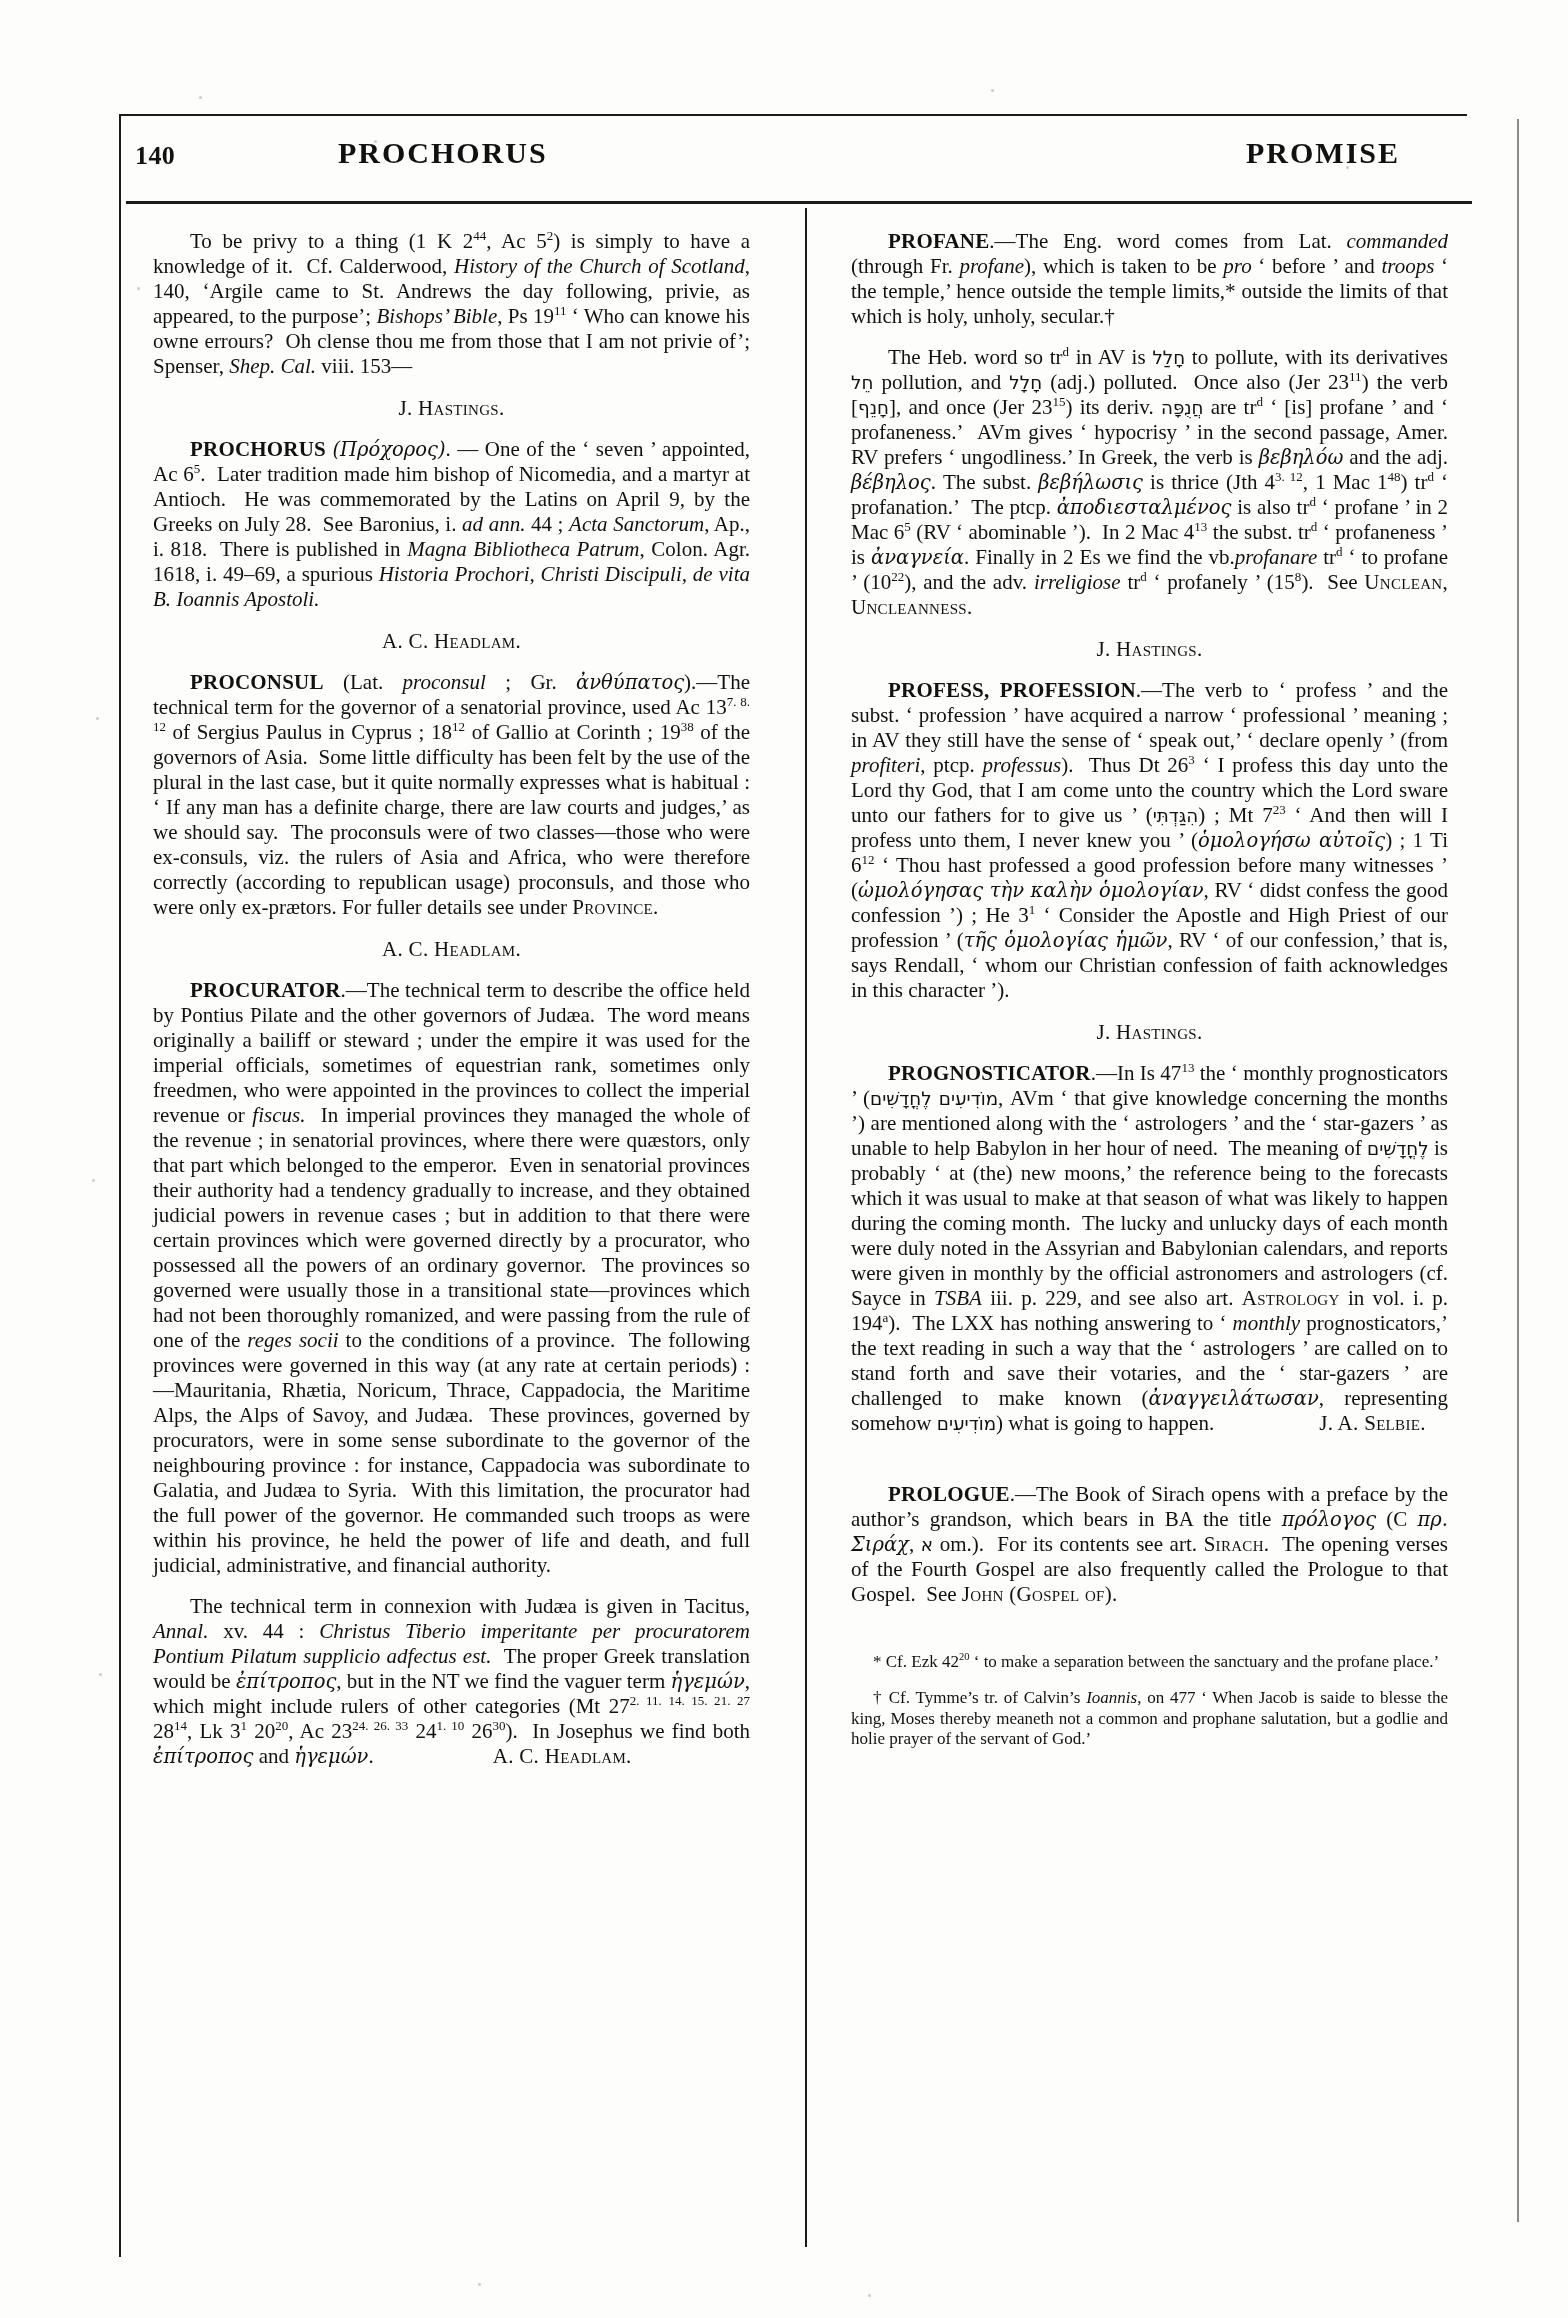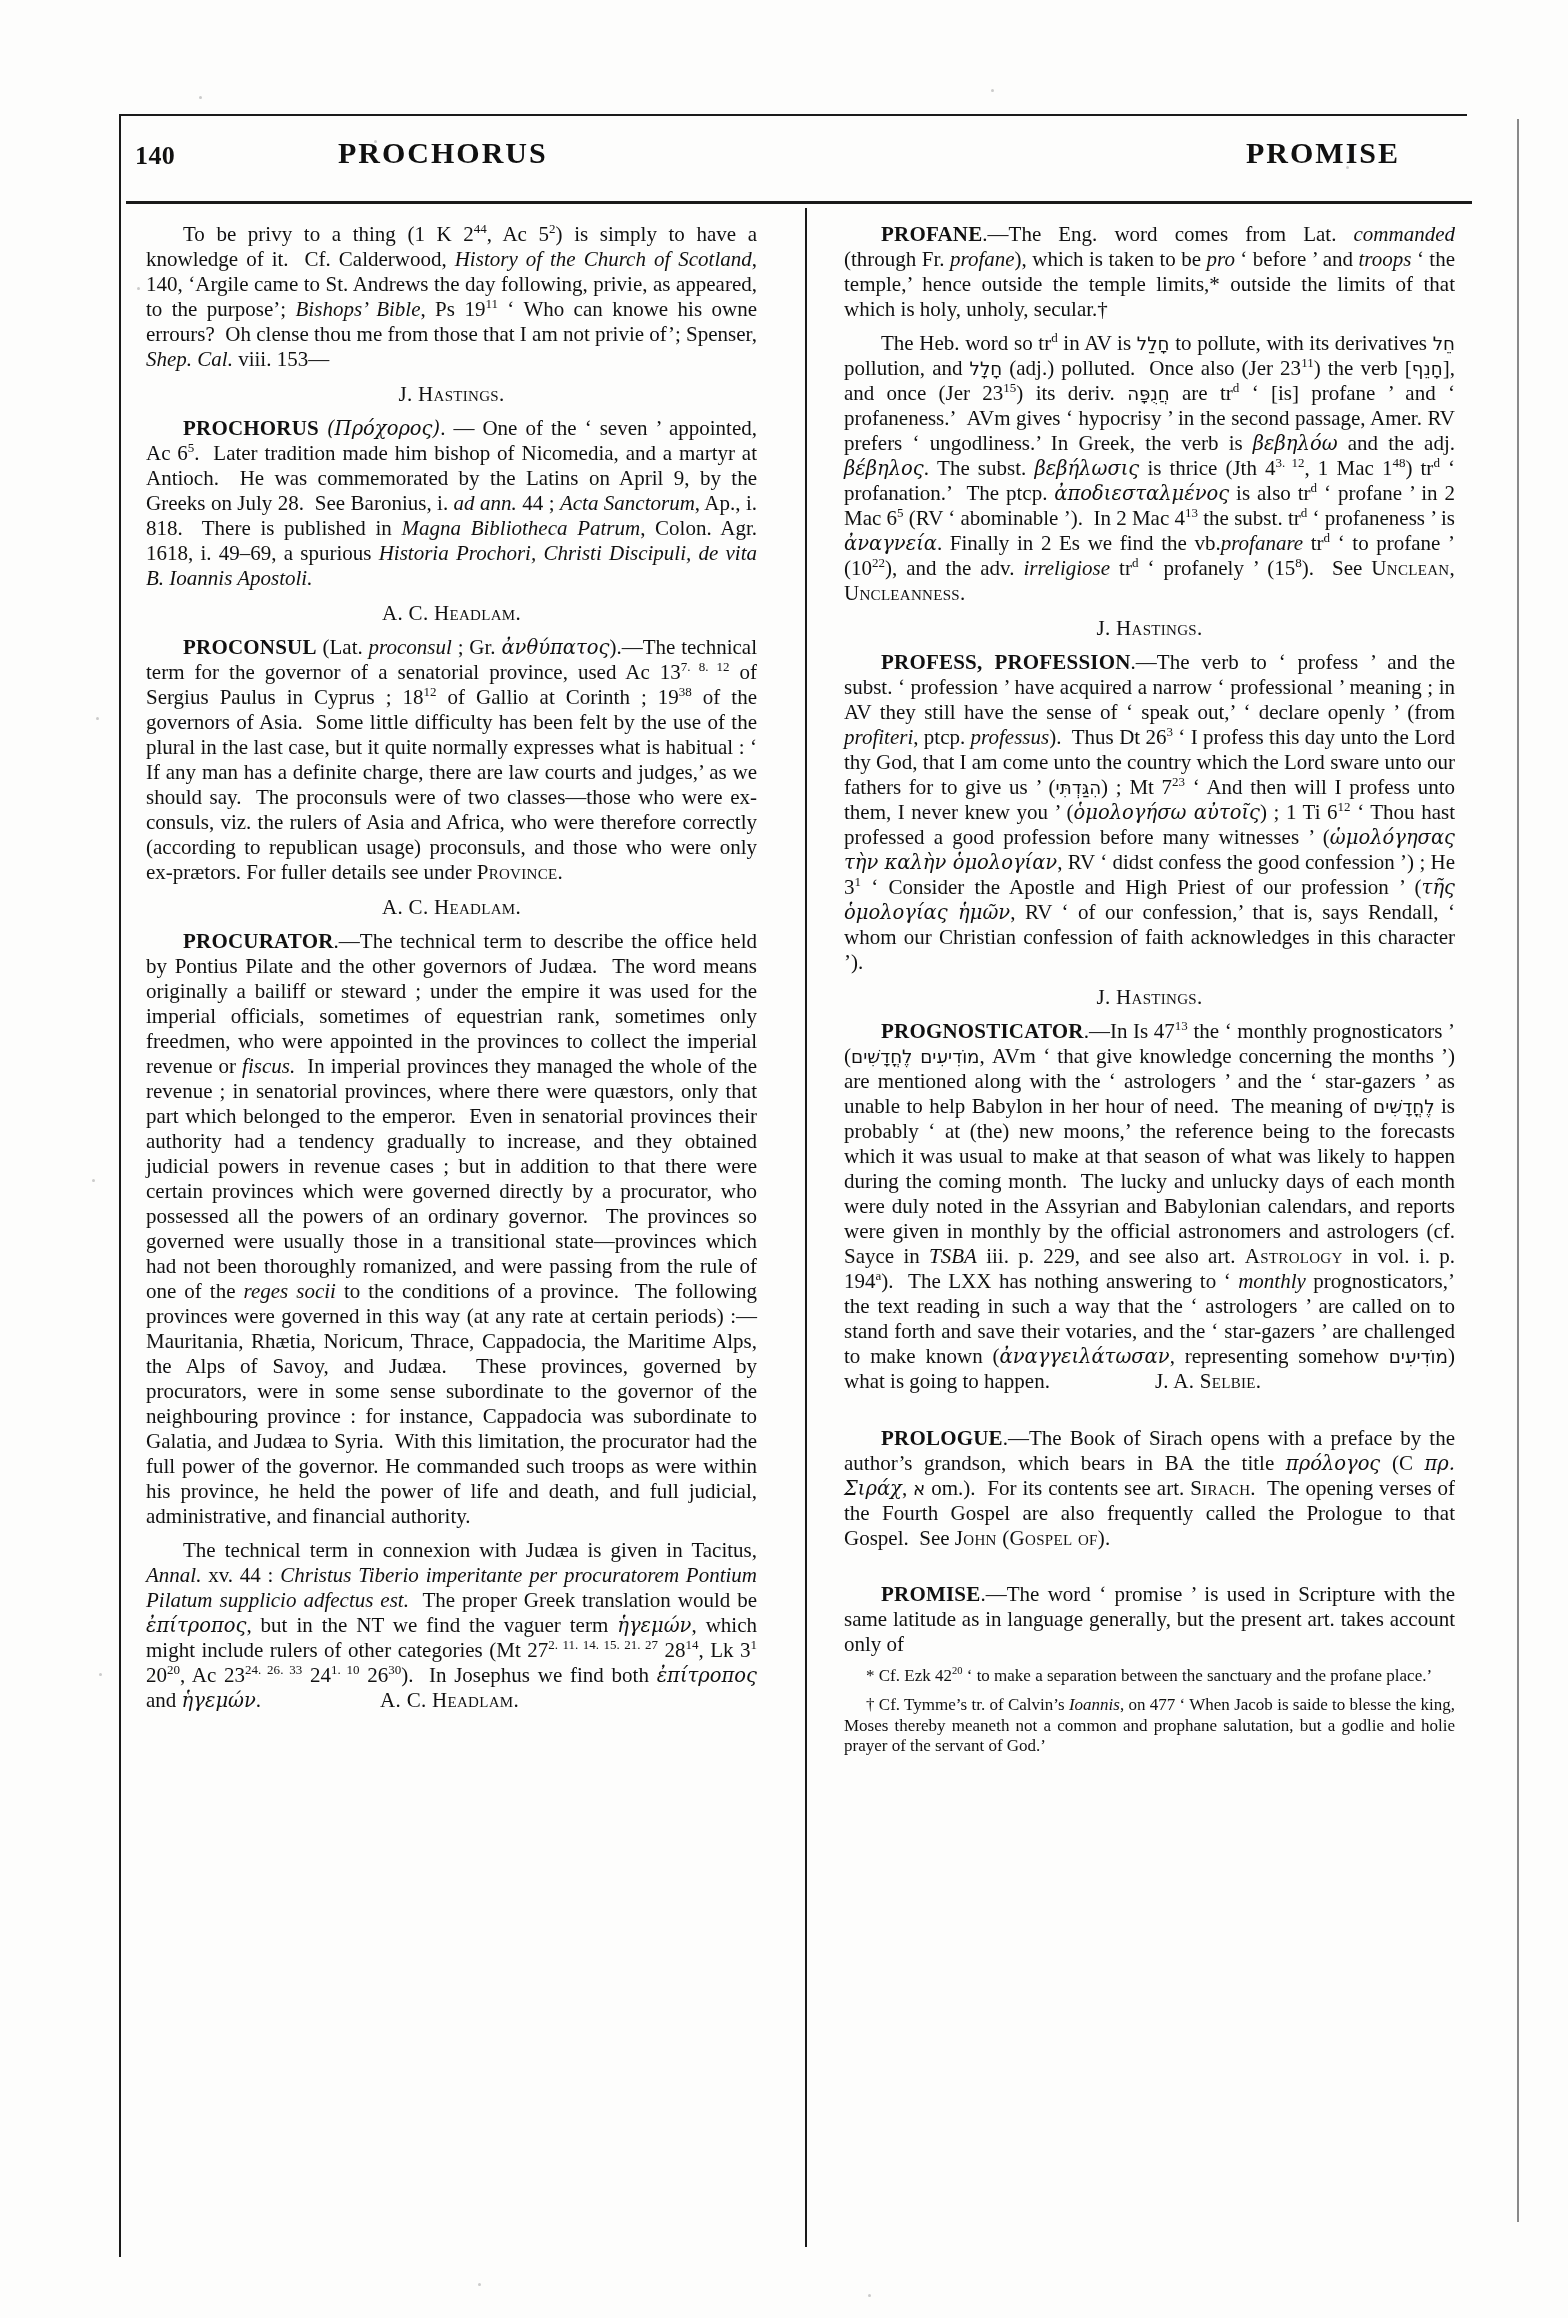--- a/index.html
+++ b/index.html
@@ -106,21 +106,21 @@
   .col-divider {
     position: absolute;
     left: 679px;
     top: -4.8px;
     width: 2.4px;
     height: 2039px;
     background: #1a1a1a;
   }
 
   p {
-    margin: 9px;
+    margin: 16px;
     font-size: 21px;
     line-height: 25px;
     text-align: justify;
     text-justify: inter-word;
     hyphens: none;
   }
   p.indent { text-indent: 37px; }
 
   .entry-head {
     font-weight: 700;
@@ -227,21 +227,20 @@
     <div class="sig">J. Hastings.</div>
 
     <p class="indent"><span class="entry-head">PROGNOSTICATOR</span>.—In Is 47<sup>13</sup> the ‘ monthly prognosticators ’ (<span class="heb">מוֹדִיעִים לֶחֳדָשִׁים</span>, AVm ‘ that give knowledge concerning the months ’) are mentioned along with the ‘ astrologers ’ and the ‘ star-gazers ’ as unable to help Babylon in her hour of need.&nbsp; The meaning of <span class="heb">לֶחֳדָשִׁים</span> is probably ‘ at (the) new moons,’ the reference being to the forecasts which it was usual to make at that season of what was likely to happen during the coming month.&nbsp; The lucky and unlucky days of each month were duly noted in the Assyrian and Babylonian calendars, and reports were given in monthly by the official astronomers and astrologers (cf. Sayce in <span class="it">TSBA</span> iii. p. 229, and see also art. <span class="sc">Astrology</span> in vol. i. p. 194<sup>a</sup>).&nbsp; The LXX has nothing answering to ‘ <span class="it">monthly</span> prognosticators,’ the text reading in such a way that the ‘ astrologers ’ are called on to stand forth and save their votaries, and the ‘ star-gazers ’ are challenged to make known (<span class="gk">ἀναγγειλάτωσαν</span>, representing somehow <span class="heb">מוֹדִיעִים</span>) what is going to happen.<span style="display:inline-block;width:105px"></span><span class="sc">J. A. Selbie.</span></p>
 
     <div class="gap"></div>
 
     <p class="indent"><span class="entry-head">PROLOGUE</span>.—The Book of Sirach opens with a preface by the author’s grandson, which bears in BA the title <span class="gk">πρόλογος</span> (C <span class="gk">πρ. Σιράχ</span>, <span class="heb">א</span> om.).&nbsp; For its contents see art. <span class="sc">Sirach</span>.&nbsp; The opening verses of the Fourth Gospel are also frequently called the Prologue to that Gospel.&nbsp; See <span class="sc">John (Gospel of)</span>.</p>
 
     <div class="gap"></div>
 
-    <p class="indent"><span class="entry-head">PROMISE</span>.—The word ‘ promise ’ is used in Scripture with the same latitude as in language generally, but the present art. takes account only of</p>
 
     <div class="footnotes">
       <p>* Cf. Ezk 42<sup>20</sup> ‘ to make a separation between the sanctuary and the profane place.’</p>
       <p>† Cf. Tymme’s tr. of Calvin’s <span class="it">Ioannis</span>, on 477 ‘ When Jacob is saide to blesse the king, Moses thereby meaneth not a common and prophane salutation, but a godlie and holie prayer of the servant of God.’</p>
     </div>
 
   </div>
 </div>
 
 <div class="dust" style="left:199px;top:96px;width:3.2px;height:3.2px;"></div>

